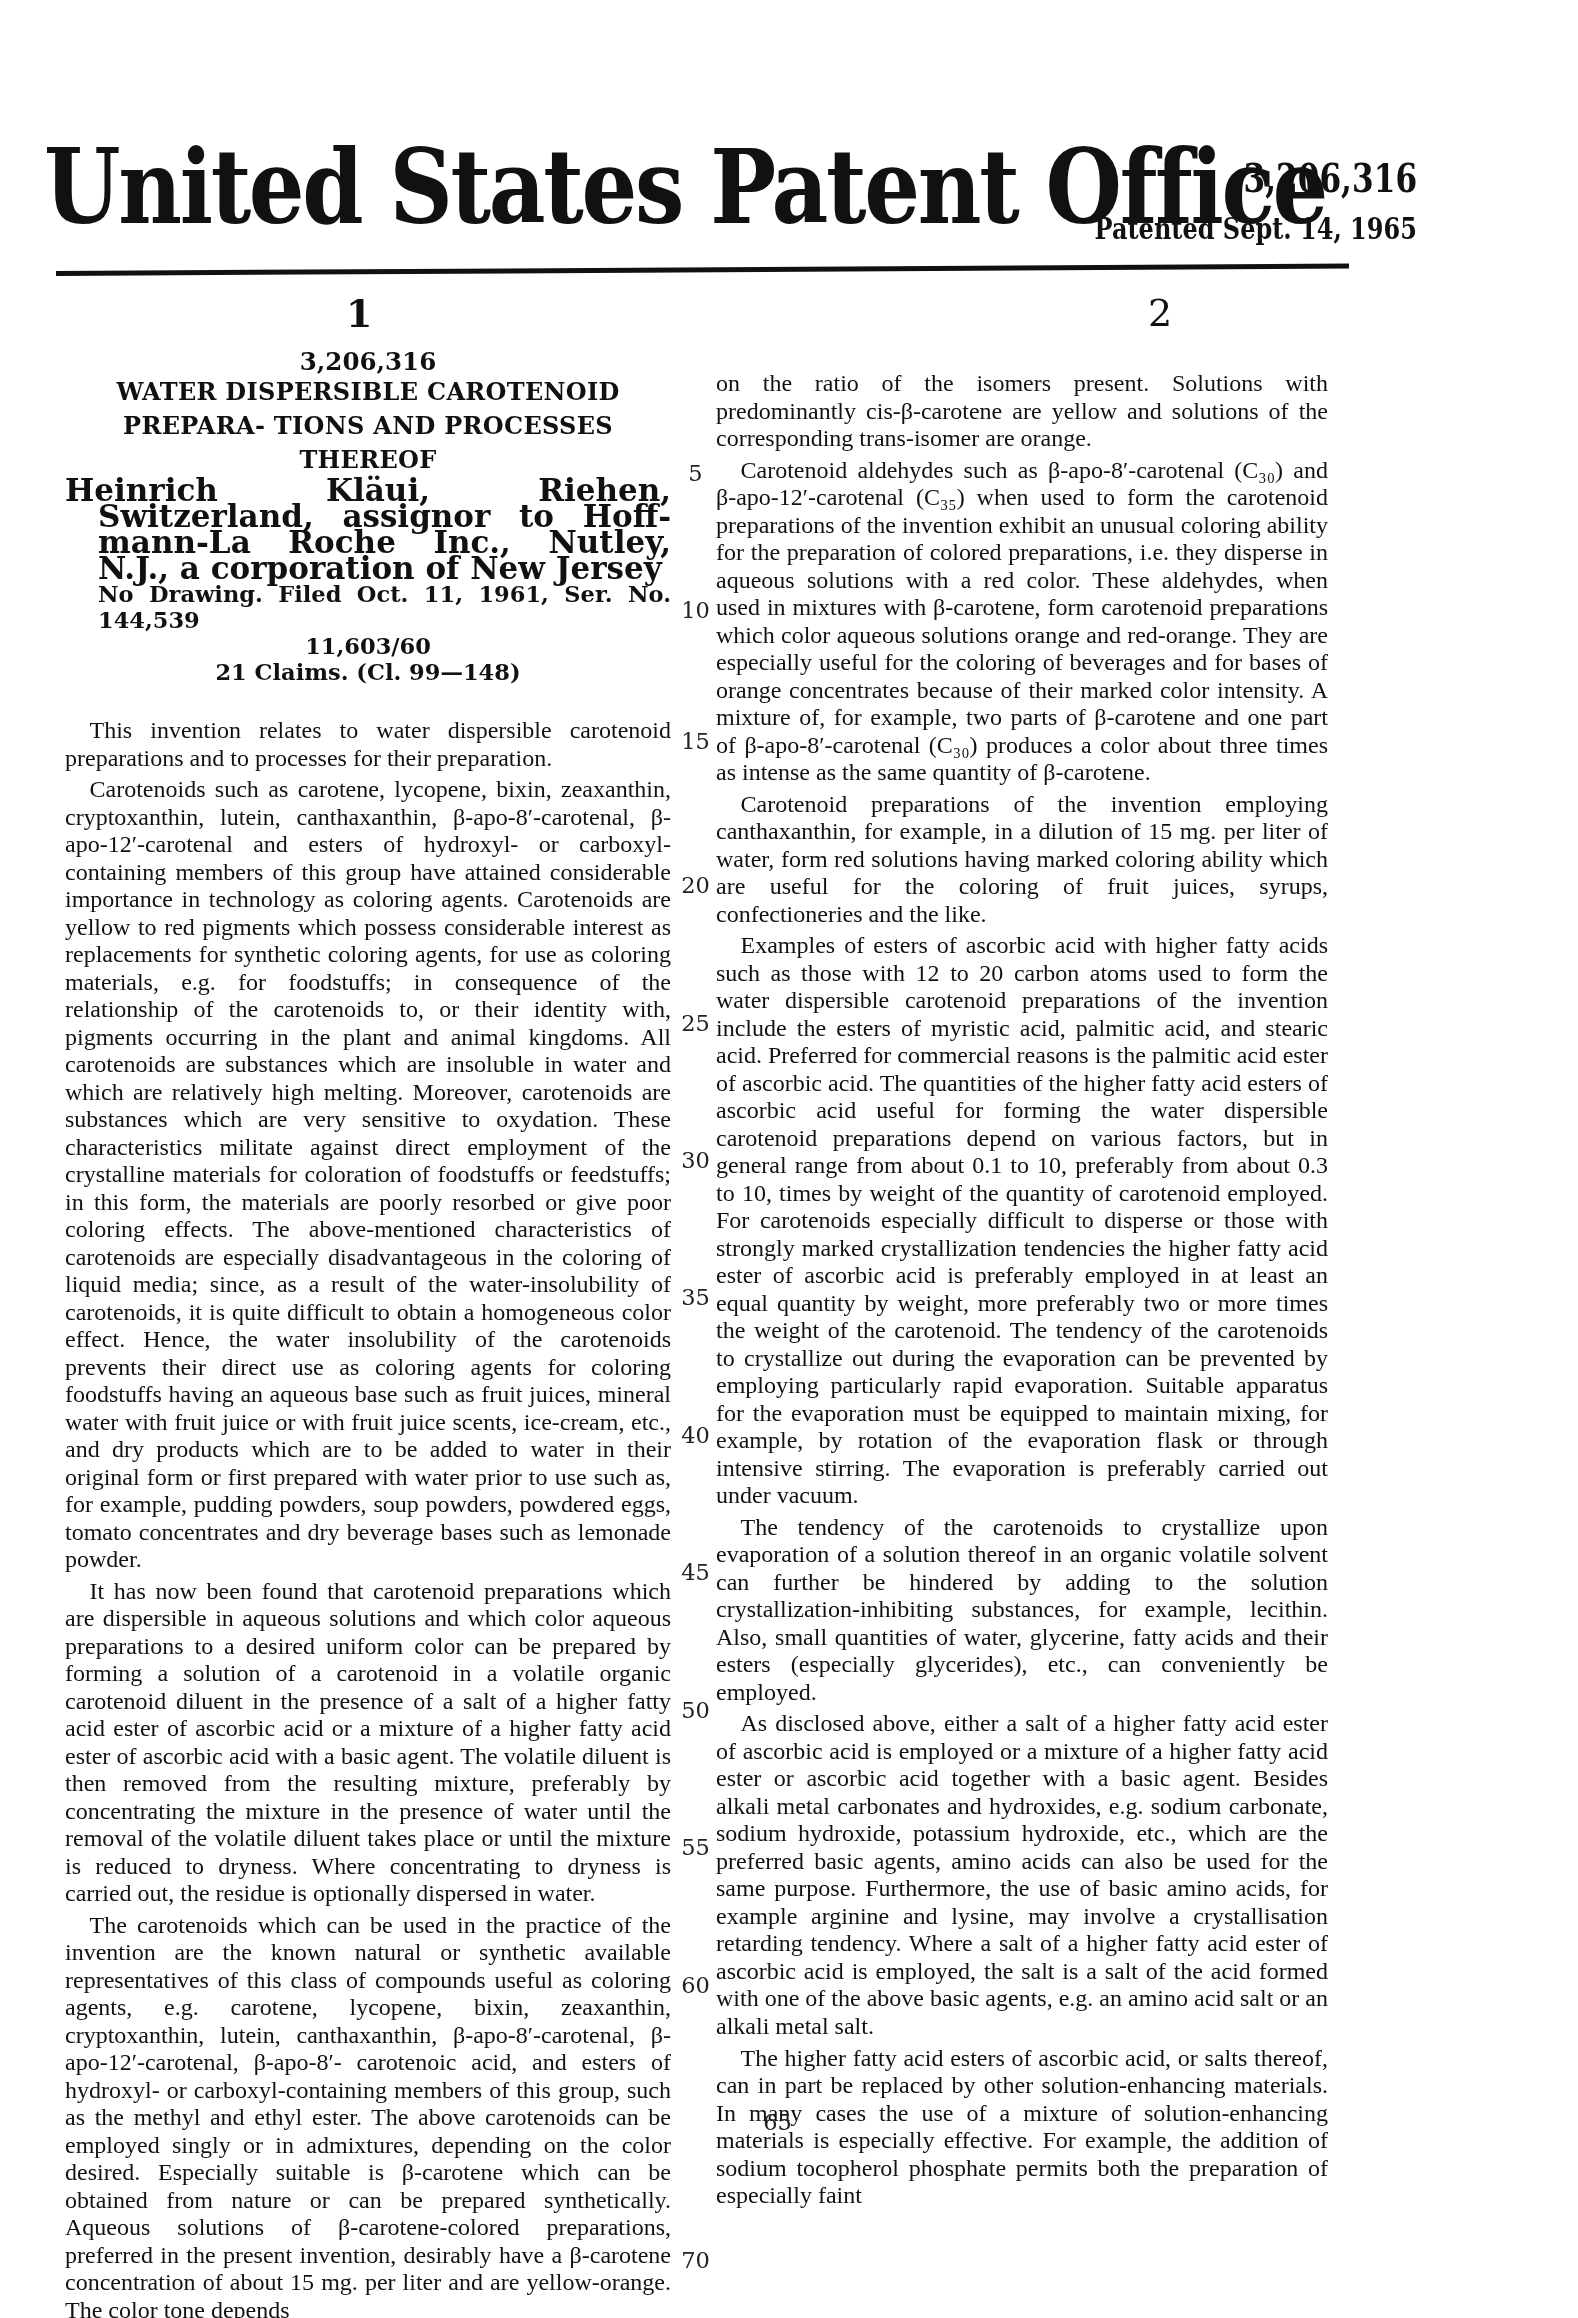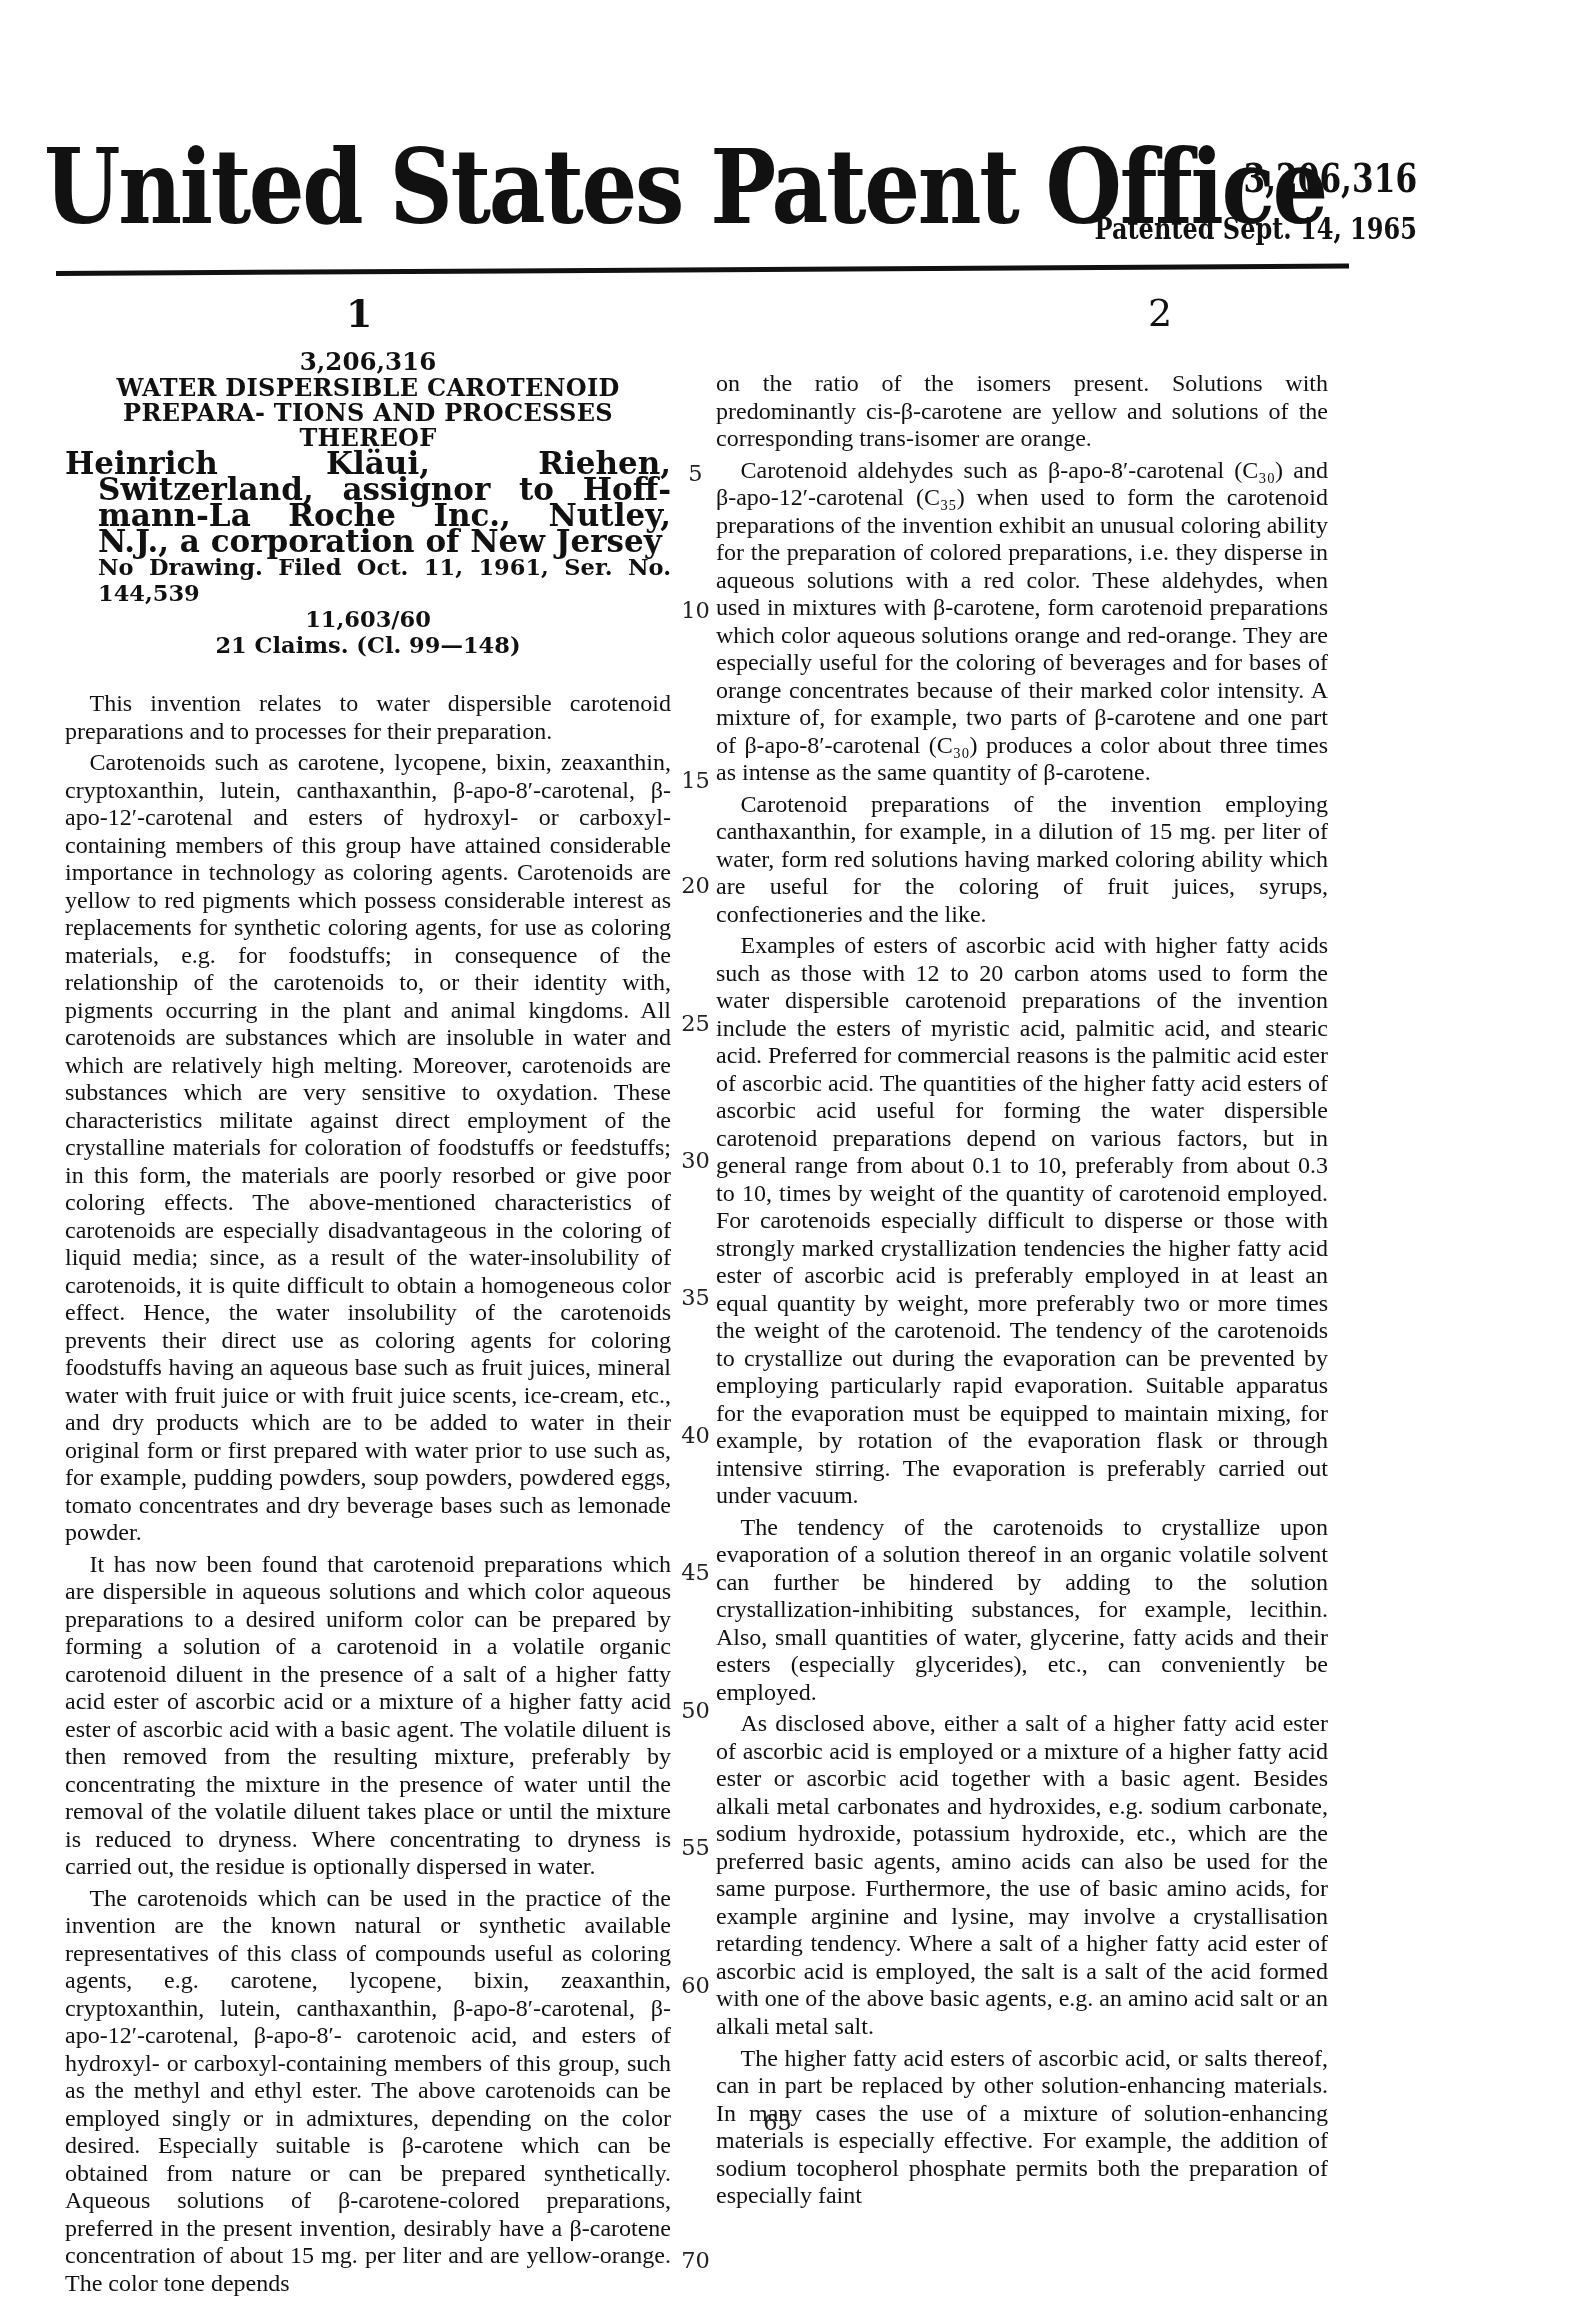--- a/index.html
+++ b/index.html
@@ -36,21 +36,21 @@
   .col-number.right { left: 1148px; font-weight: normal; }
 
   .column {
     position: absolute; font-size: 24px; line-height: 27.5px; text-align: justify;
   }
   .column.left { left: 65px; top: 340px; width: 606px; }
   .column.right { left: 716px; top: 330px; width: 612px; }
 
   .heading-block { text-align: center; font-weight: bold; font-family: "DejaVu Serif", serif; }
   .heading-block .pnum { font-size: 24.5px; line-height: 27px; margin-top: 8.2px; }
-  .heading-block .title { font-size: 24px; line-height: 25px; text-transform: uppercase; letter-spacing: 0.3px; text-align: center; }
+  .heading-block .title { font-size: 24px; line-height: 34px; text-transform: uppercase; letter-spacing: 0.3px; text-align: center; }
   .inventor {
     font-family: "DejaVu Serif", serif; font-weight: bold; font-size: 31px; line-height: 26px;
     text-align: justify; padding-left: 33px; text-indent: -33px;
   }
   .filing { font-family: "DejaVu Serif", serif; font-weight: bold; font-size: 22.5px; line-height: 26px; padding-left: 33px; }
   .priority { font-family: "DejaVu Serif", serif; font-weight: bold; font-size: 22.5px; line-height: 26px; text-align: center; }
   .claims { font-family: "DejaVu Serif", serif; font-weight: bold; font-size: 22.5px; line-height: 26px; text-align: center; margin-bottom: 32px; }
 
   p.para { margin: 0 0 4.1px 0; text-indent: 24.5px; }
   p.para.cont { text-indent: 0; margin-top: 40px; }
@@ -93,21 +93,21 @@
   <p class="para">Carotenoid preparations of the invention employing canthaxanthin, for example, in a dilution of 15 mg. per liter of water, form red solutions having marked coloring ability which are useful for the coloring of fruit juices, syrups, confectioneries and the like.</p>
   <p class="para">Examples of esters of ascorbic acid with higher fatty acids such as those with 12 to 20 carbon atoms used to form the water dispersible carotenoid preparations of the invention include the esters of myristic acid, palmitic acid, and stearic acid. Preferred for commercial reasons is the palmitic acid ester of ascorbic acid. The quantities of the higher fatty acid esters of ascorbic acid useful for forming the water dispersible carotenoid preparations depend on various factors, but in general range from about 0.1 to 10, preferably from about 0.3 to 10, times by weight of the quantity of carotenoid employed. For carotenoids especially difficult to disperse or those with strongly marked crystallization tendencies the higher fatty acid ester of ascorbic acid is preferably employed in at least an equal quantity by weight, more preferably two or more times the weight of the carotenoid. The tendency of the carotenoids to crystallize out during the evaporation can be prevented by employing particularly rapid evaporation. Suitable apparatus for the evaporation must be equipped to maintain mixing, for example, by rotation of the evaporation flask or through intensive stirring. The evaporation is preferably carried out under vacuum.</p>
   <p class="para">The tendency of the carotenoids to crystallize upon evaporation of a solution thereof in an organic volatile solvent can further be hindered by adding to the solution crystallization-inhibiting substances, for example, lecithin. Also, small quantities of water, glycerine, fatty acids and their esters (especially glycerides), etc., can conveniently be employed.</p>
   <p class="para">As disclosed above, either a salt of a higher fatty acid ester of ascorbic acid is employed or a mixture of a higher fatty acid ester or ascorbic acid together with a basic agent. Besides alkali metal carbonates and hydroxides, e.g. sodium carbonate, sodium hydroxide, potassium hydroxide, etc., which are the preferred basic agents, amino acids can also be used for the same purpose. Furthermore, the use of basic amino acids, for example arginine and lysine, may involve a crystallisation retarding tendency. Where a salt of a higher fatty acid ester of ascorbic acid is employed, the salt is a salt of the acid formed with one of the above basic agents, e.g. an amino acid salt or an alkali metal salt.</p>
   <p class="para">The higher fatty acid esters of ascorbic acid, or salts thereof, can in part be replaced by other solution-enhancing materials. In many cases the use of a mixture of solution-enhancing materials is especially effective. For example, the addition of sodium tocopherol phosphate permits both the preparation of especially faint</p>
 </div>
 
 <div id="line-gutter">
   <div class="line-num" style="left: 675px; top: 460px;">5</div>
   <div class="line-num" style="left: 675px; top: 597px;">10</div>
-  <div class="line-num" style="left: 675px; top: 767px;">15</div>
+  <div class="line-num" style="left: 675px; top: 728px;">15</div>
   <div class="line-num" style="left: 675px; top: 872px;">20</div>
   <div class="line-num" style="left: 675px; top: 1010px;">25</div>
   <div class="line-num" style="left: 675px; top: 1147px;">30</div>
   <div class="line-num" style="left: 675px; top: 1284px;">35</div>
   <div class="line-num" style="left: 675px; top: 1422px;">40</div>
   <div class="line-num" style="left: 675px; top: 1559px;">45</div>
   <div class="line-num" style="left: 675px; top: 1697px;">50</div>
   <div class="line-num" style="left: 675px; top: 1834px;">55</div>
   <div class="line-num" style="left: 675px; top: 1972px;">60</div>
   <div class="line-num" style="left: 713px; top: 2109px; margin-left: 44px;">65</div>

